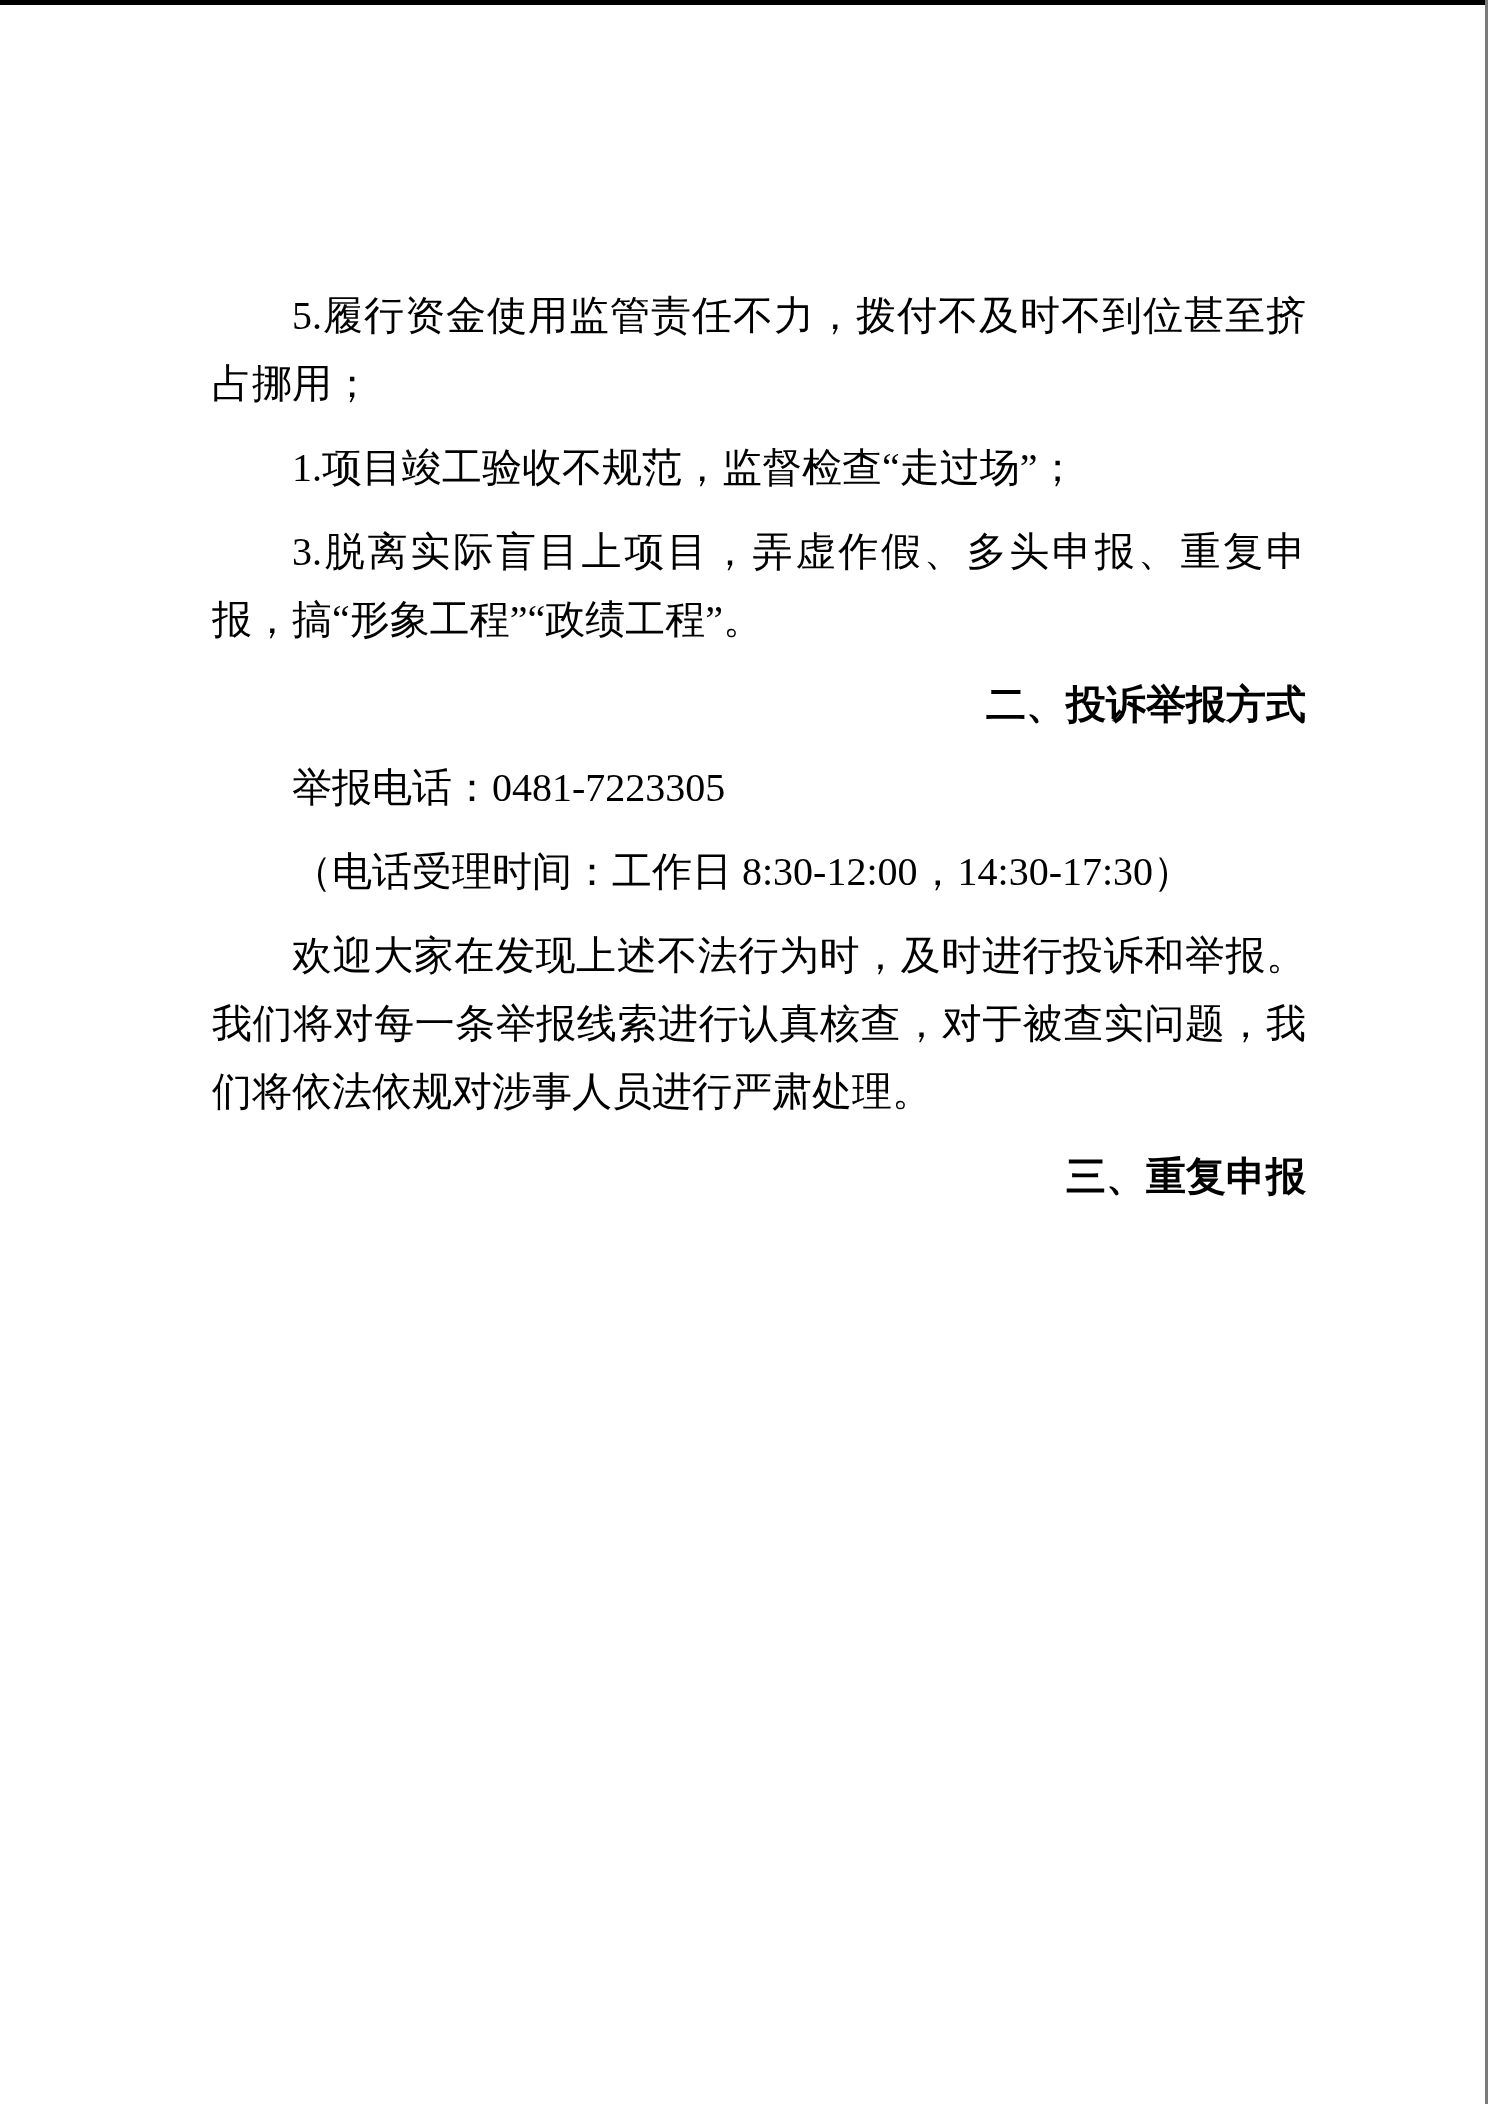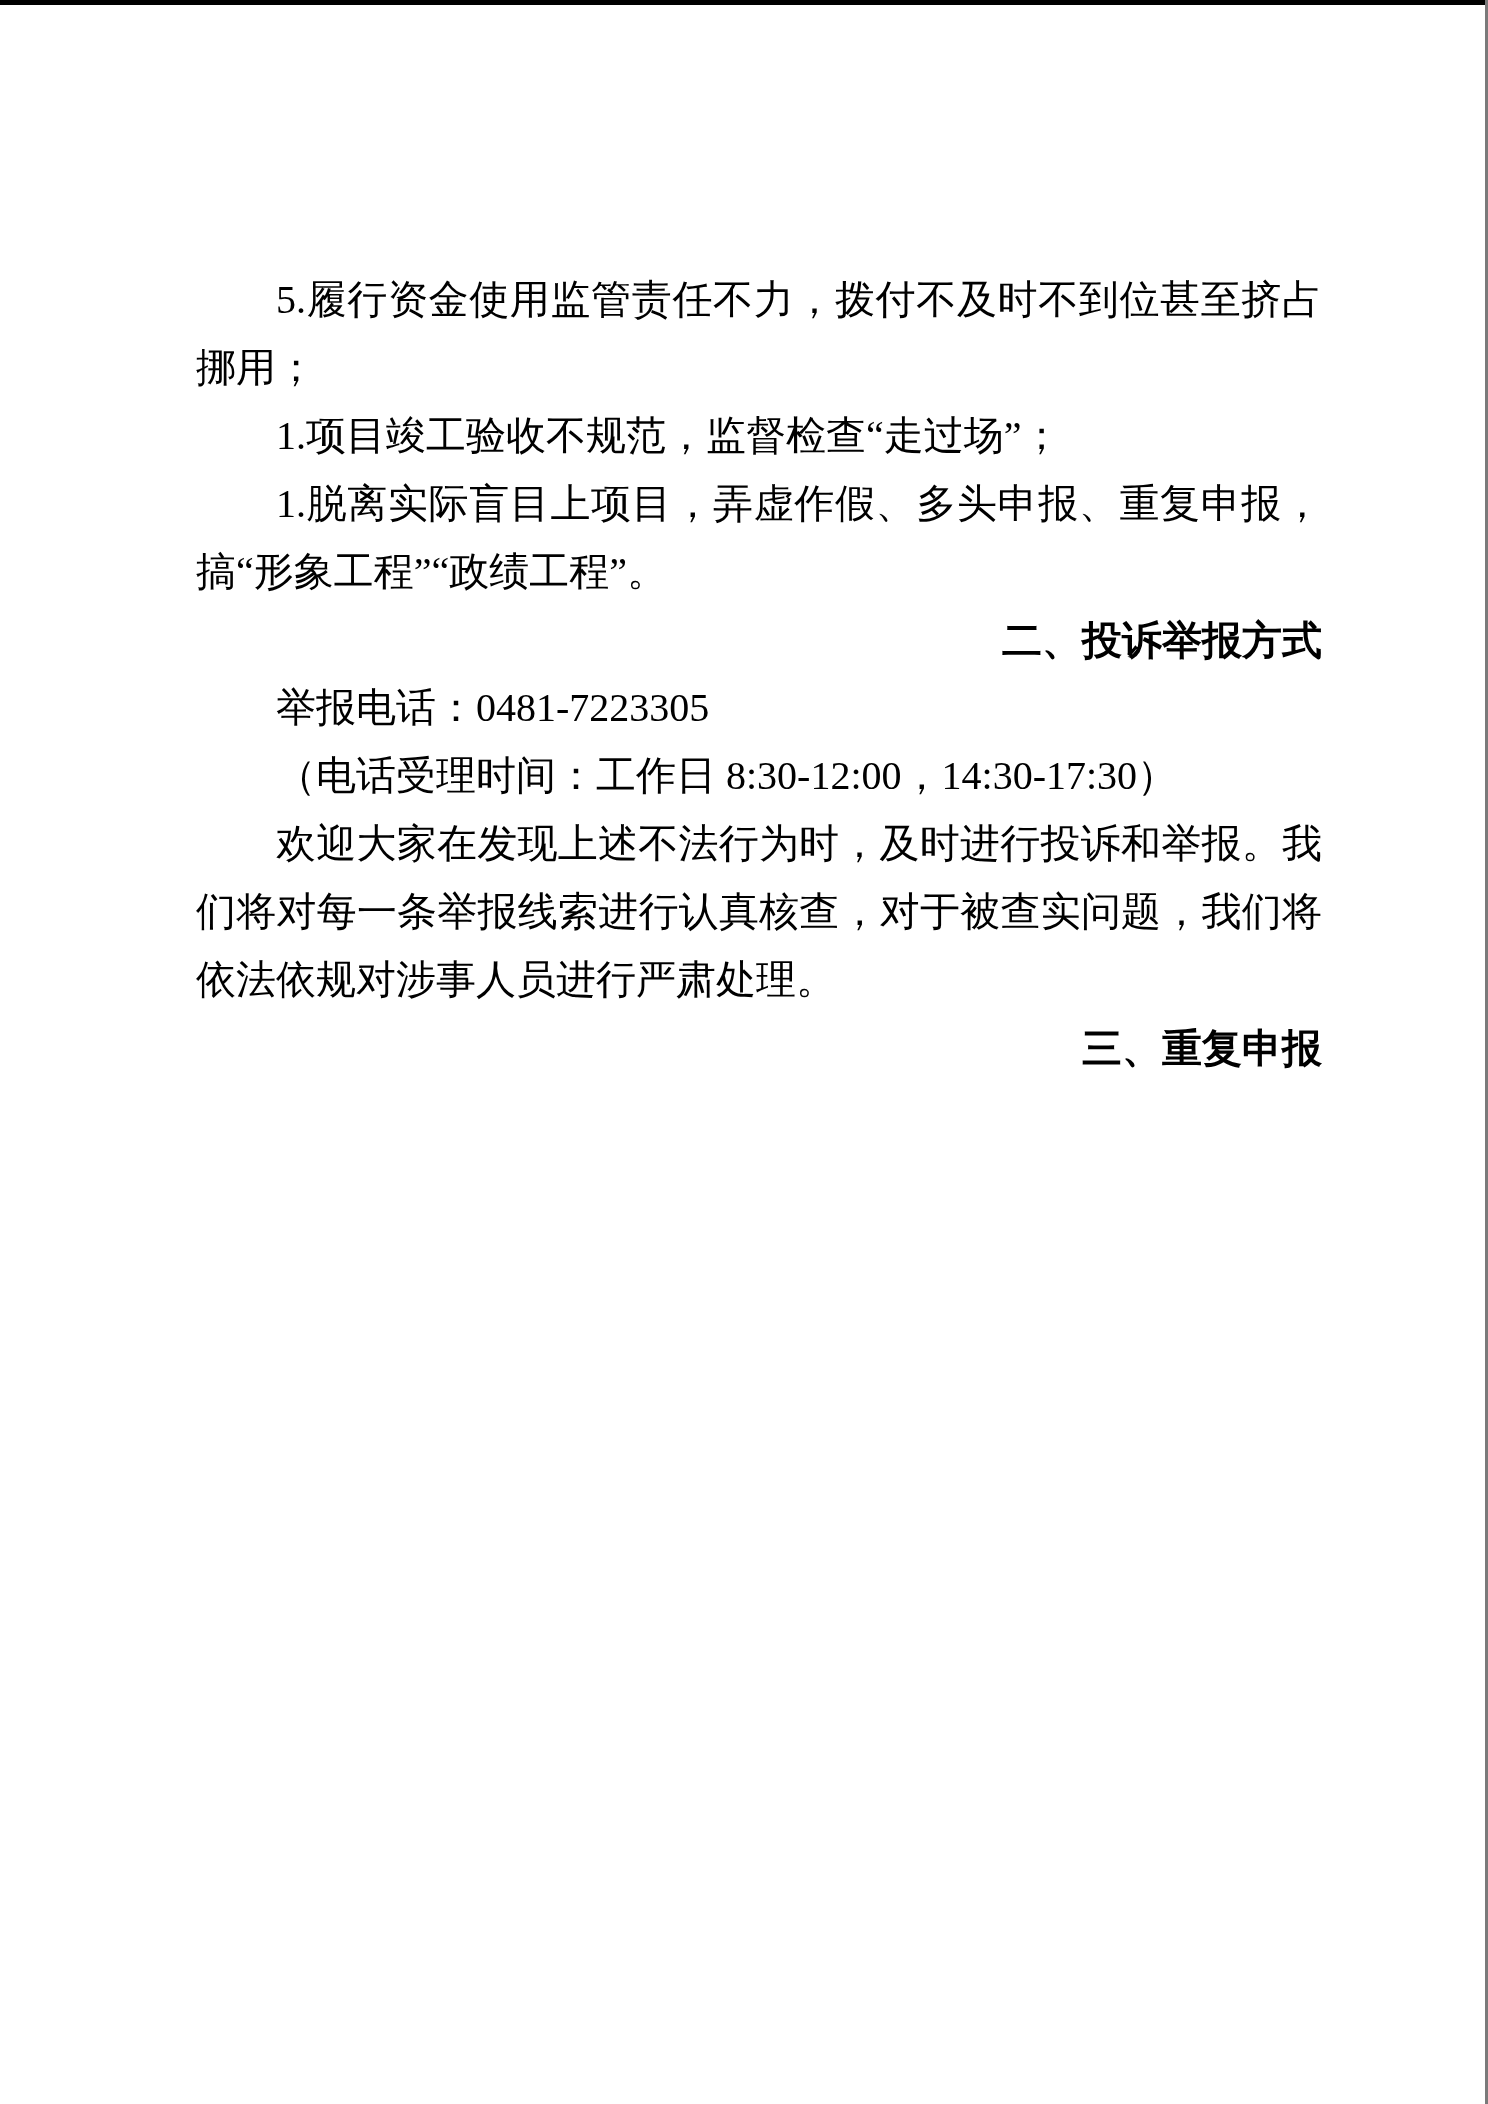--- a/index.html
+++ b/index.html
@@ -34,21 +34,21 @@
     position: absolute;
     left: 196px;
     top: 266px;
     width: 1126px;
     color: #000000;
     font-family: "Liberation Serif", "DejaVu Serif", serif;
     font-size: 40px;
     line-height: 68px;
   }
   .text-block p {
-    margin: 0;
+    margin: 16px;
     padding: 0;
     text-indent: 2em;
     text-align: justify;
     text-justify: inter-character;
   }
   .text-block p.heading {
     font-family: "Liberation Sans", "DejaVu Sans", sans-serif;
     font-weight: bold;
     text-align: right;
   }
@@ -56,20 +56,20 @@
 </head>
 <body>
 
 <div class="page">
   <div class="top-bar"></div>
   <div class="right-line"></div>
 
   <div class="text-block">
     <p class="body">5.履行资金使用监管责任不力，拨付不及时不到位甚至挤占挪用；</p>
     <p class="body">1.项目竣工验收不规范，监督检查“走过场”；</p>
-    <p class="body">1.脱离实际盲目上项目，弄虚作假、多头申报、重复申报，搞“形象工程”“政绩工程”。</p>
+    <p class="body">3.脱离实际盲目上项目，弄虚作假、多头申报、重复申报，搞“形象工程”“政绩工程”。</p>
     <p class="heading">二、投诉举报方式</p>
     <p class="body">举报电话：0481-7223305</p>
     <p class="body">（电话受理时间：工作日 8:30-12:00，14:30-17:30）</p>
     <p class="body">欢迎大家在发现上述不法行为时，及时进行投诉和举报。我们将对每一条举报线索进行认真核查，对于被查实问题，我们将依法依规对涉事人员进行严肃处理。</p>
     <p class="heading">三、重复申报</p>
   </div>
 </div>
 
 </body></html>

